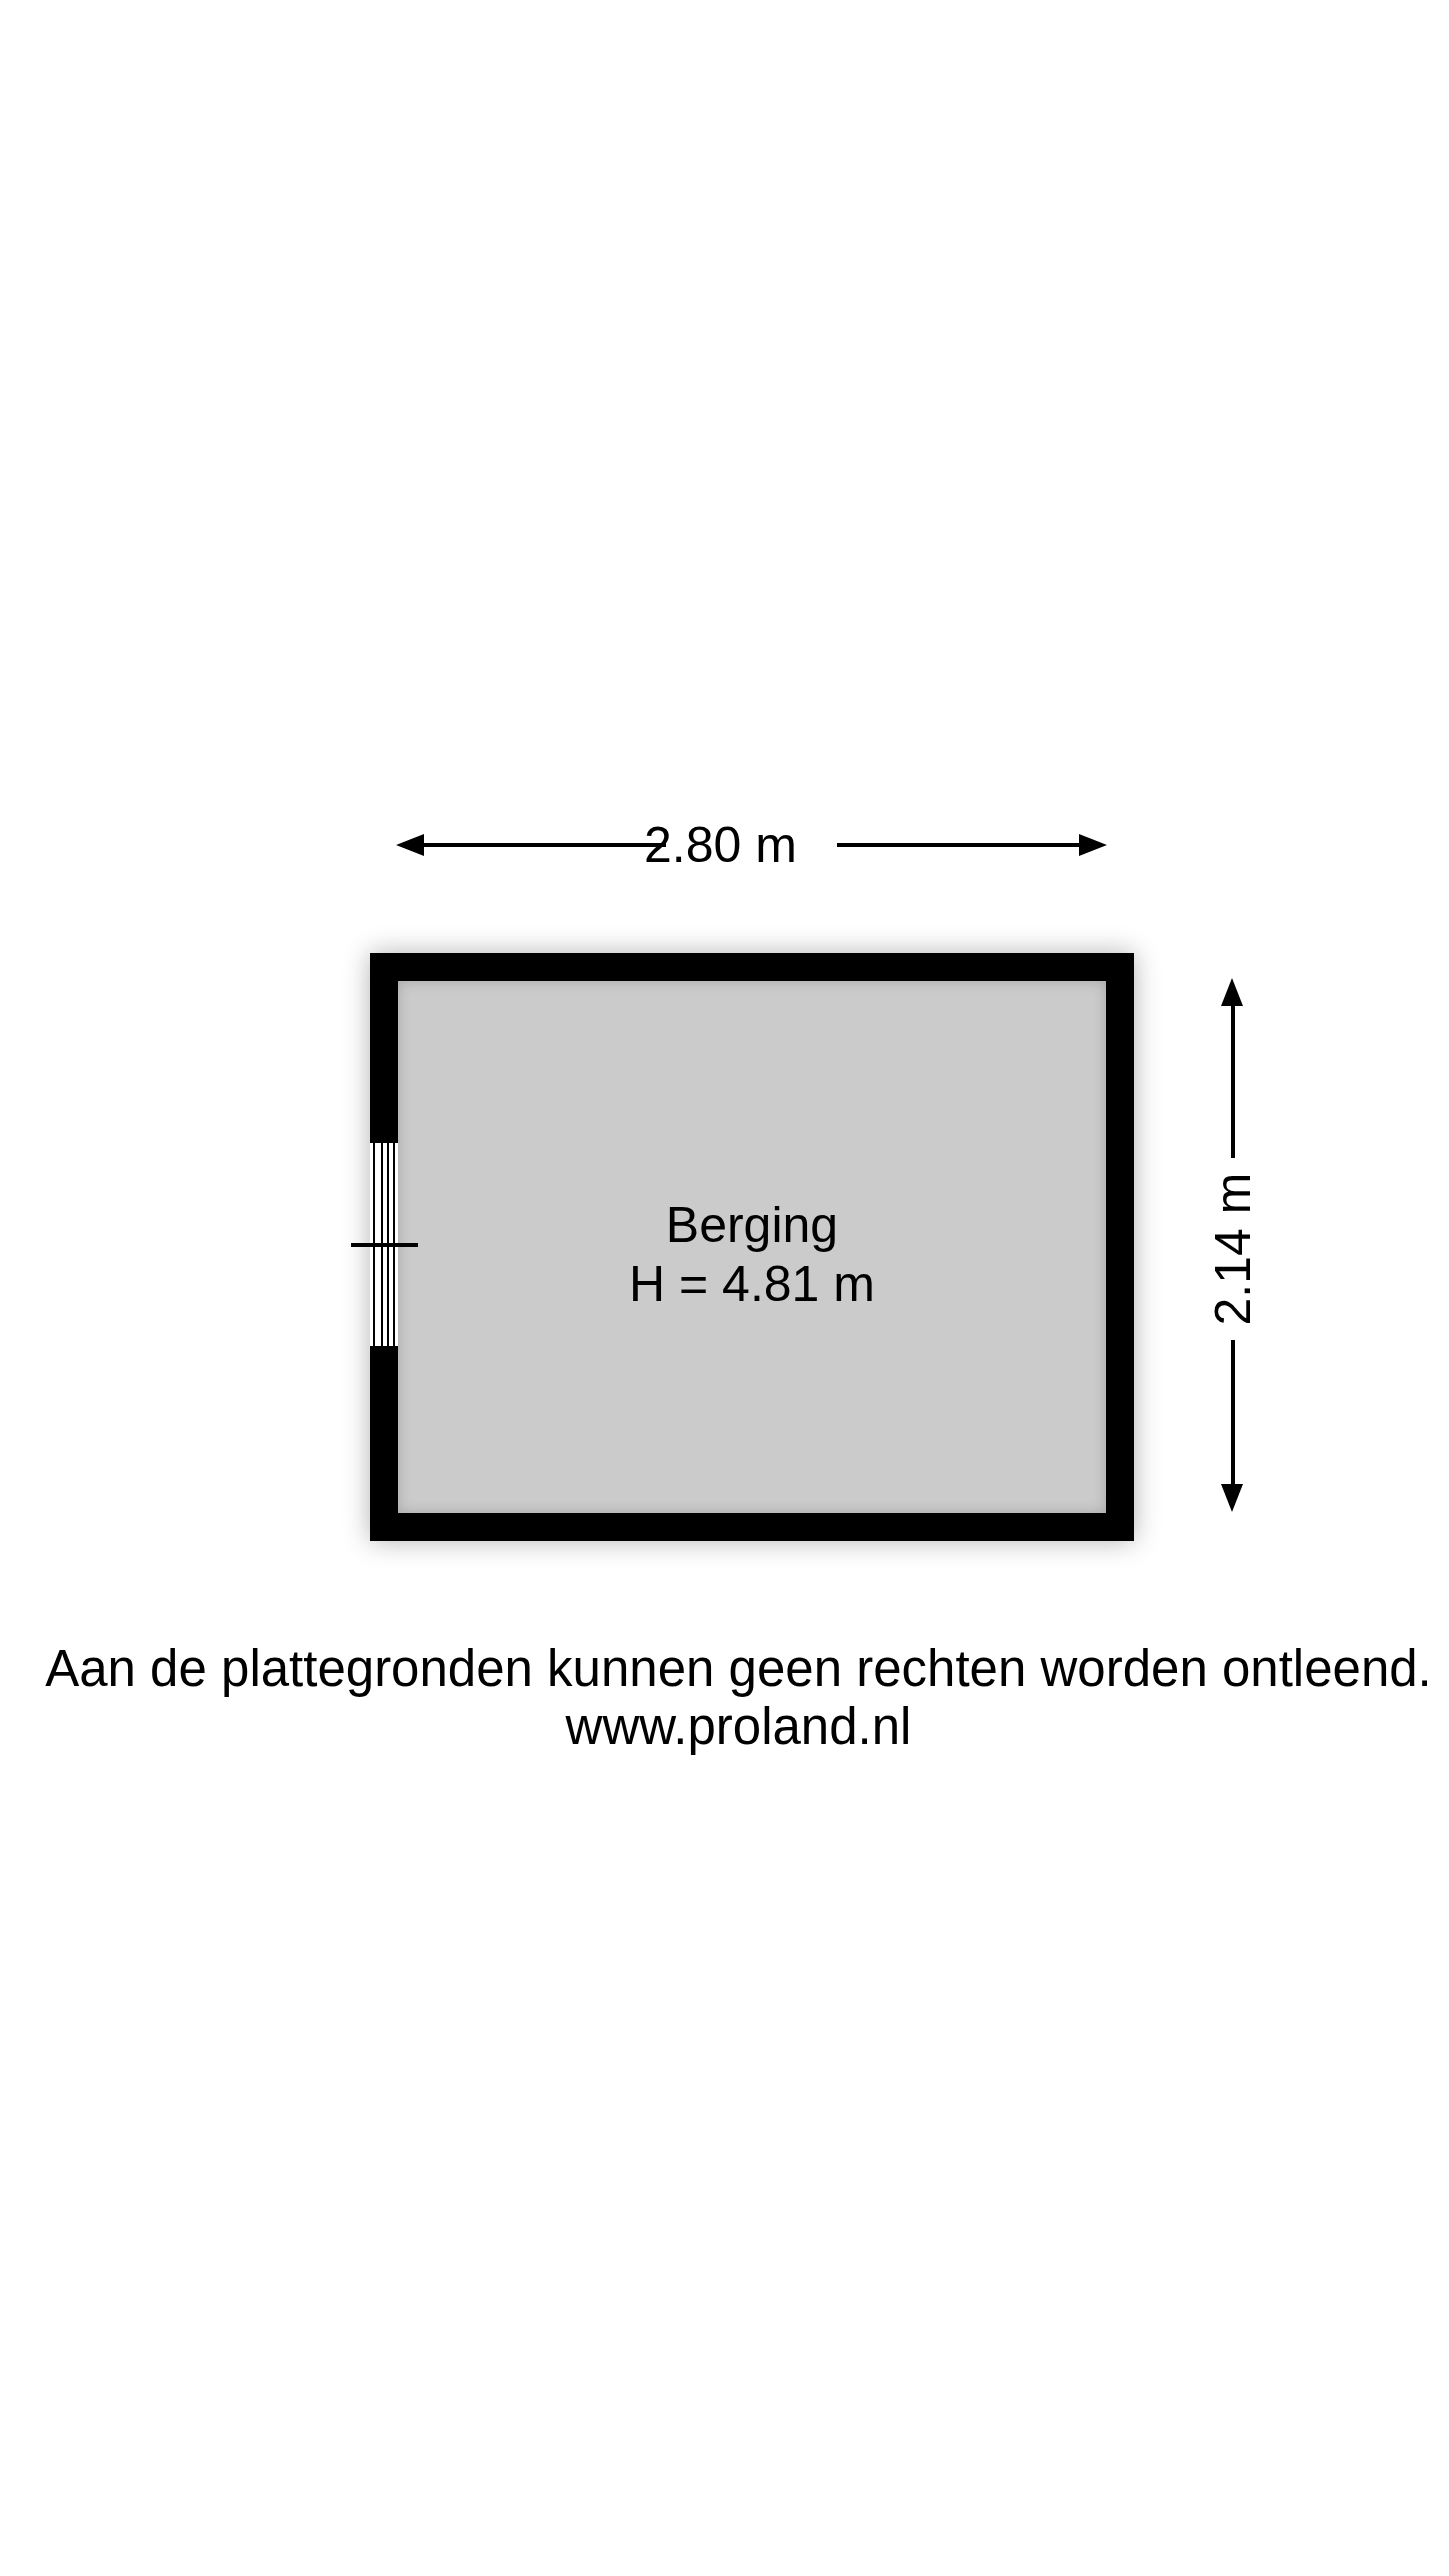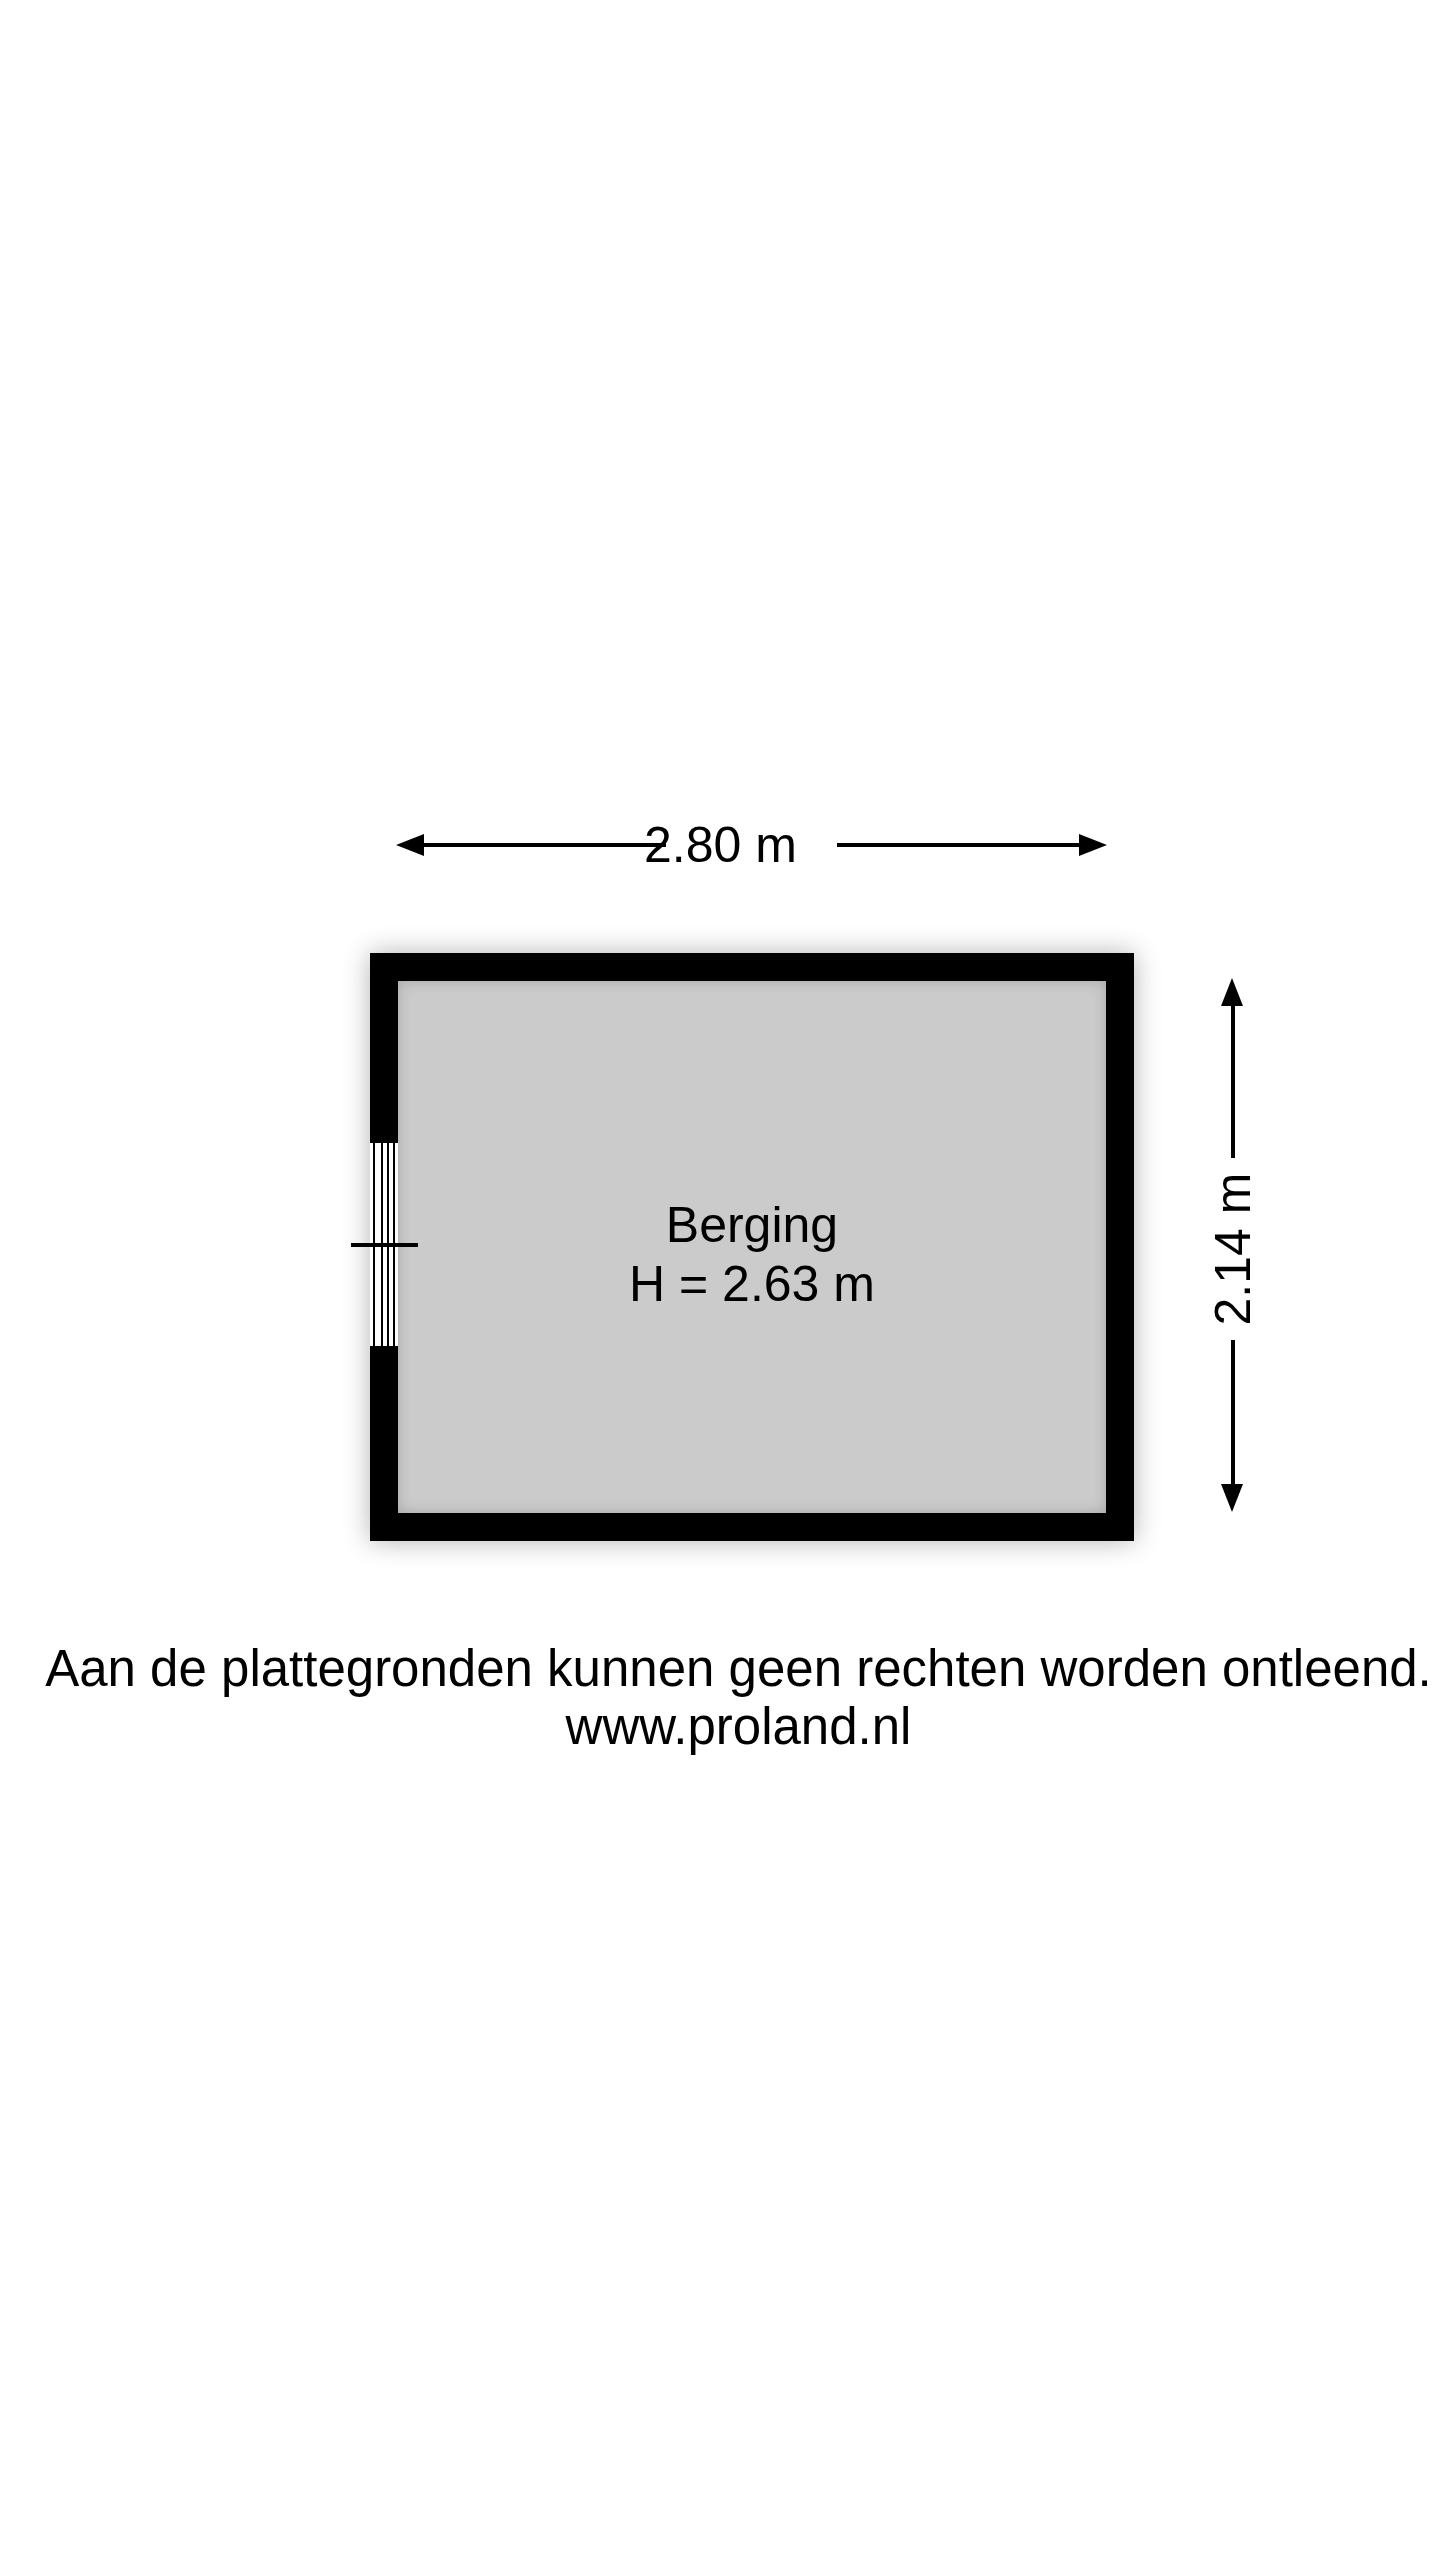--- a/index.html
+++ b/index.html
@@ -141,21 +141,21 @@
   <div class="abs arrowhead-left"></div>
   <div class="abs dim-h-line left"></div>
   <div class="abs dim-h-label">2.80 m</div>
   <div class="abs dim-h-line right"></div>
   <div class="abs arrowhead-right"></div>
 
   <div class="abs room-outer">
     <div class="abs room-floor">
       <div class="room-label-block">
         <div>Berging</div>
-        <div>H = 2.63 m</div>
+        <div>H = 4.81 m</div>
       </div>
     </div>
   </div>
 
   <div class="abs window-symbol">
     <div class="pane-line l1"></div>
     <div class="pane-line l2"></div>
     <div class="pane-line l3"></div>
     <div class="pane-line l4"></div>
   </div>

